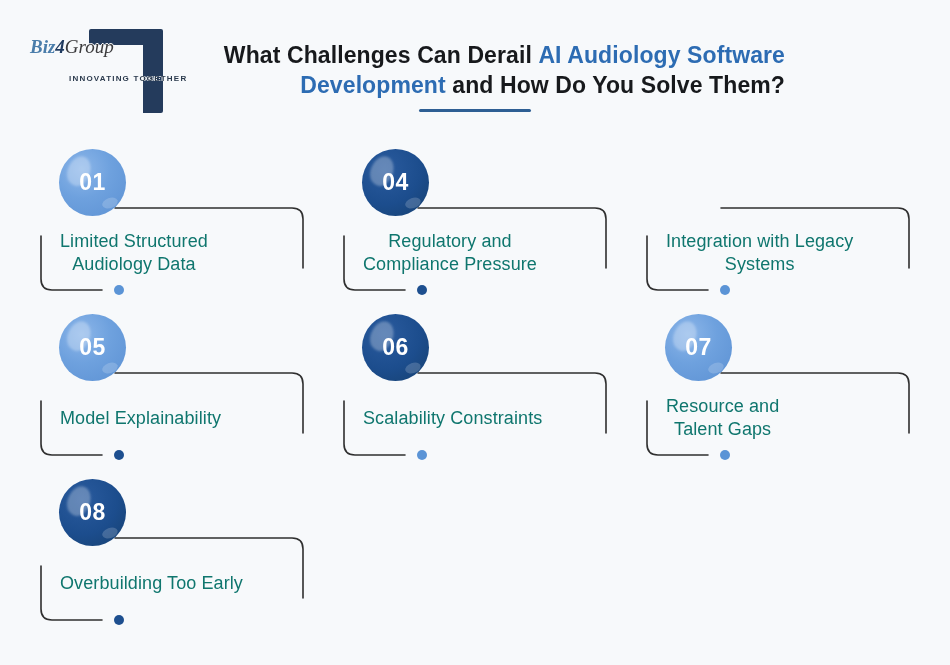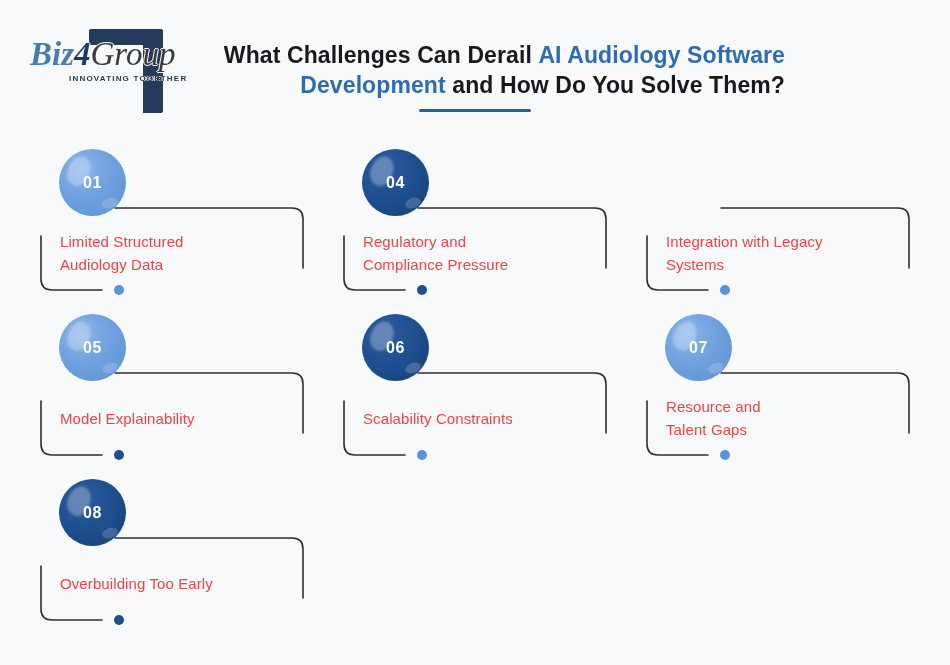--- a/index.html
+++ b/index.html
@@ -34,21 +34,21 @@
     border-top: 16px solid #243b5c;
     border-right: 20px solid #243b5c;
     border-radius: 2px;
   }
   .logo-text {
     position: absolute;
     left: 2px;
     top: 10px;
     font-family: "Liberation Serif", "DejaVu Serif", serif;
     font-style: italic;
-    font-size: 33px;
+    font-size: 19px;
     white-space: nowrap;
     text-shadow: 1px 0 0 #f7f9fb, -1px 0 0 #f7f9fb, 0 1px 0 #f7f9fb, 0 -1px 0 #f7f9fb;
   }
   .lt-biz   { color: #4a7dab; font-weight: 700; }
   .lt-4     { color: #1f3a5f; font-weight: 700; }
   .lt-group { color: #3b3b3d; }
   .logo-tagline {
     position: absolute;
     left: 5px;
     top: 48px;
@@ -147,42 +147,43 @@
     width: 16px;
     height: 10px;
     border-radius: 50%;
     background: rgba(255, 255, 255, 0.18);
     transform: rotate(-20deg);
   }
   .num {
     position: relative;
     z-index: 1;
     color: #ffffff;
-    font-size: 16px;
+    font-size: 23px;
     font-weight: 700;
     letter-spacing: 0.5px;
   }
 
   .label-wrap {
     position: absolute;
     left: 30px;
     top: 88px;
     width: 252px;
     height: 50px;
     display: flex;
     align-items: center;
     z-index: 2;
   }
   .label {
-    font-size: 15px;
+    font-size: 18px;
     line-height: 23px;
     font-weight: 500;
-    color: #ef4444;
+    color: #0f766e;
     letter-spacing: 0.1px;
     white-space: pre-line;
+    text-align: center;
   }
 
   .dot {
     position: absolute;
     left: 84px;
     top: 145px;
     width: 10px;
     height: 10px;
     border-radius: 50%;
     z-index: 2;

